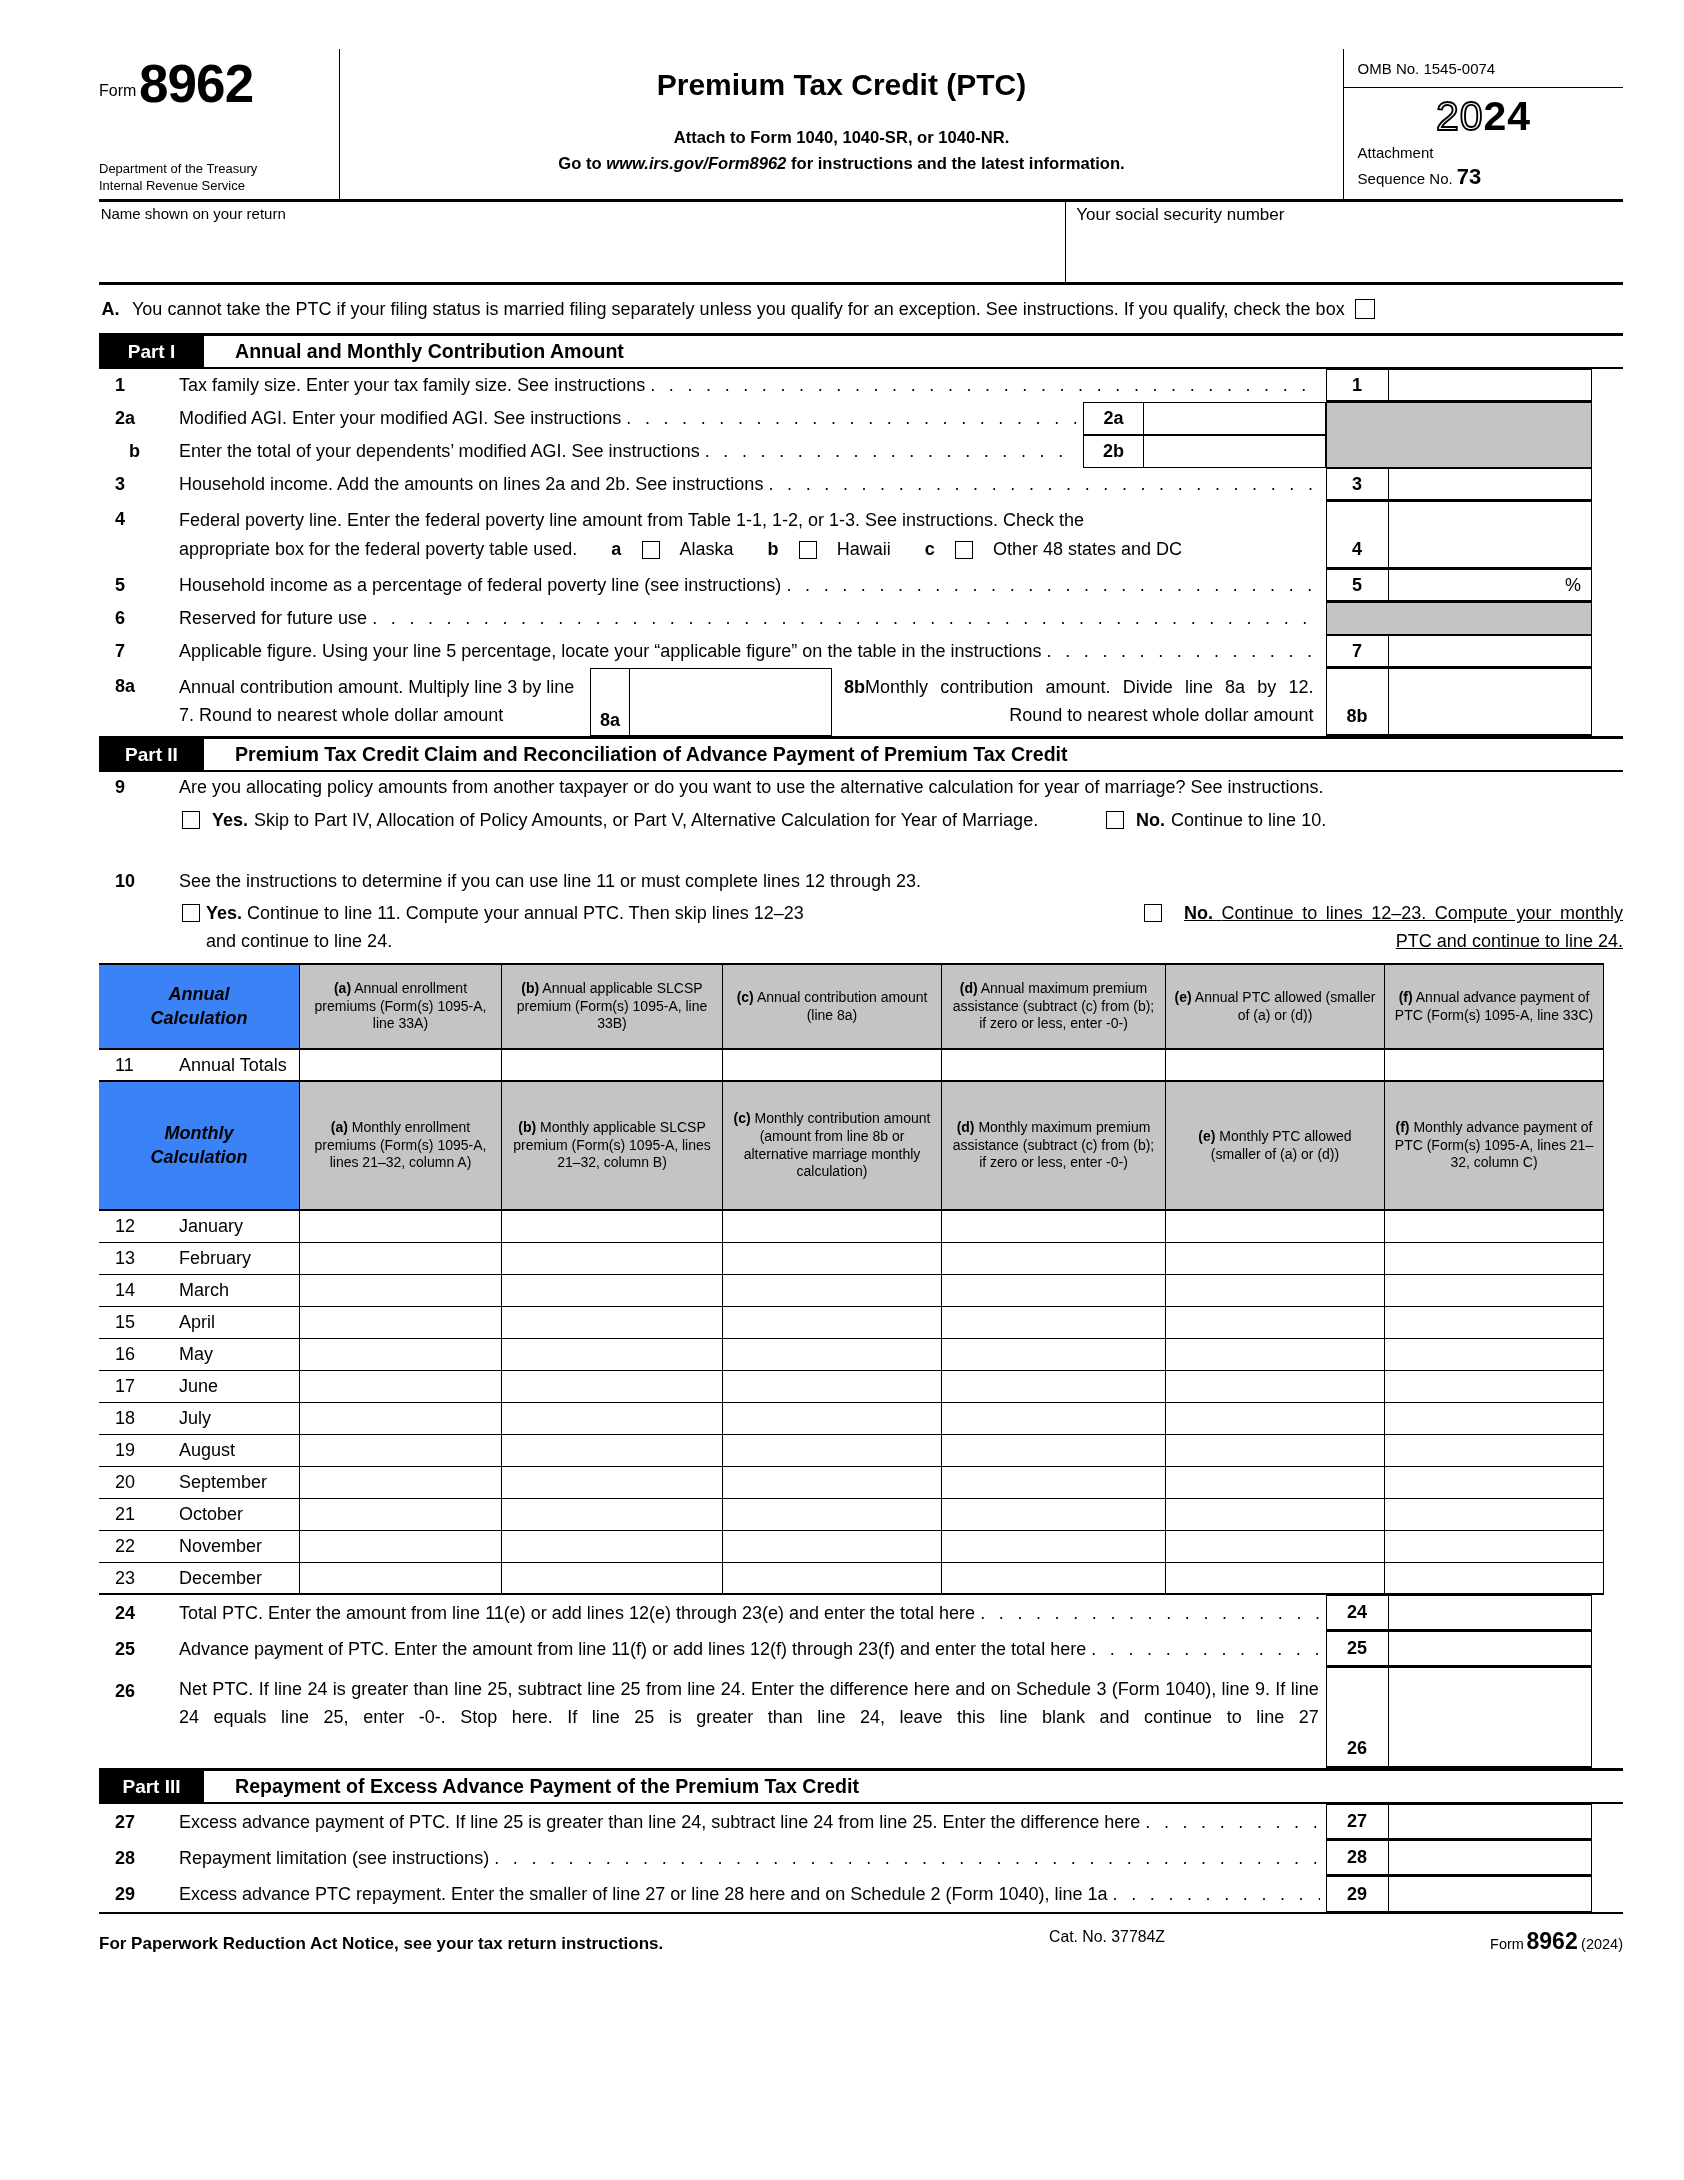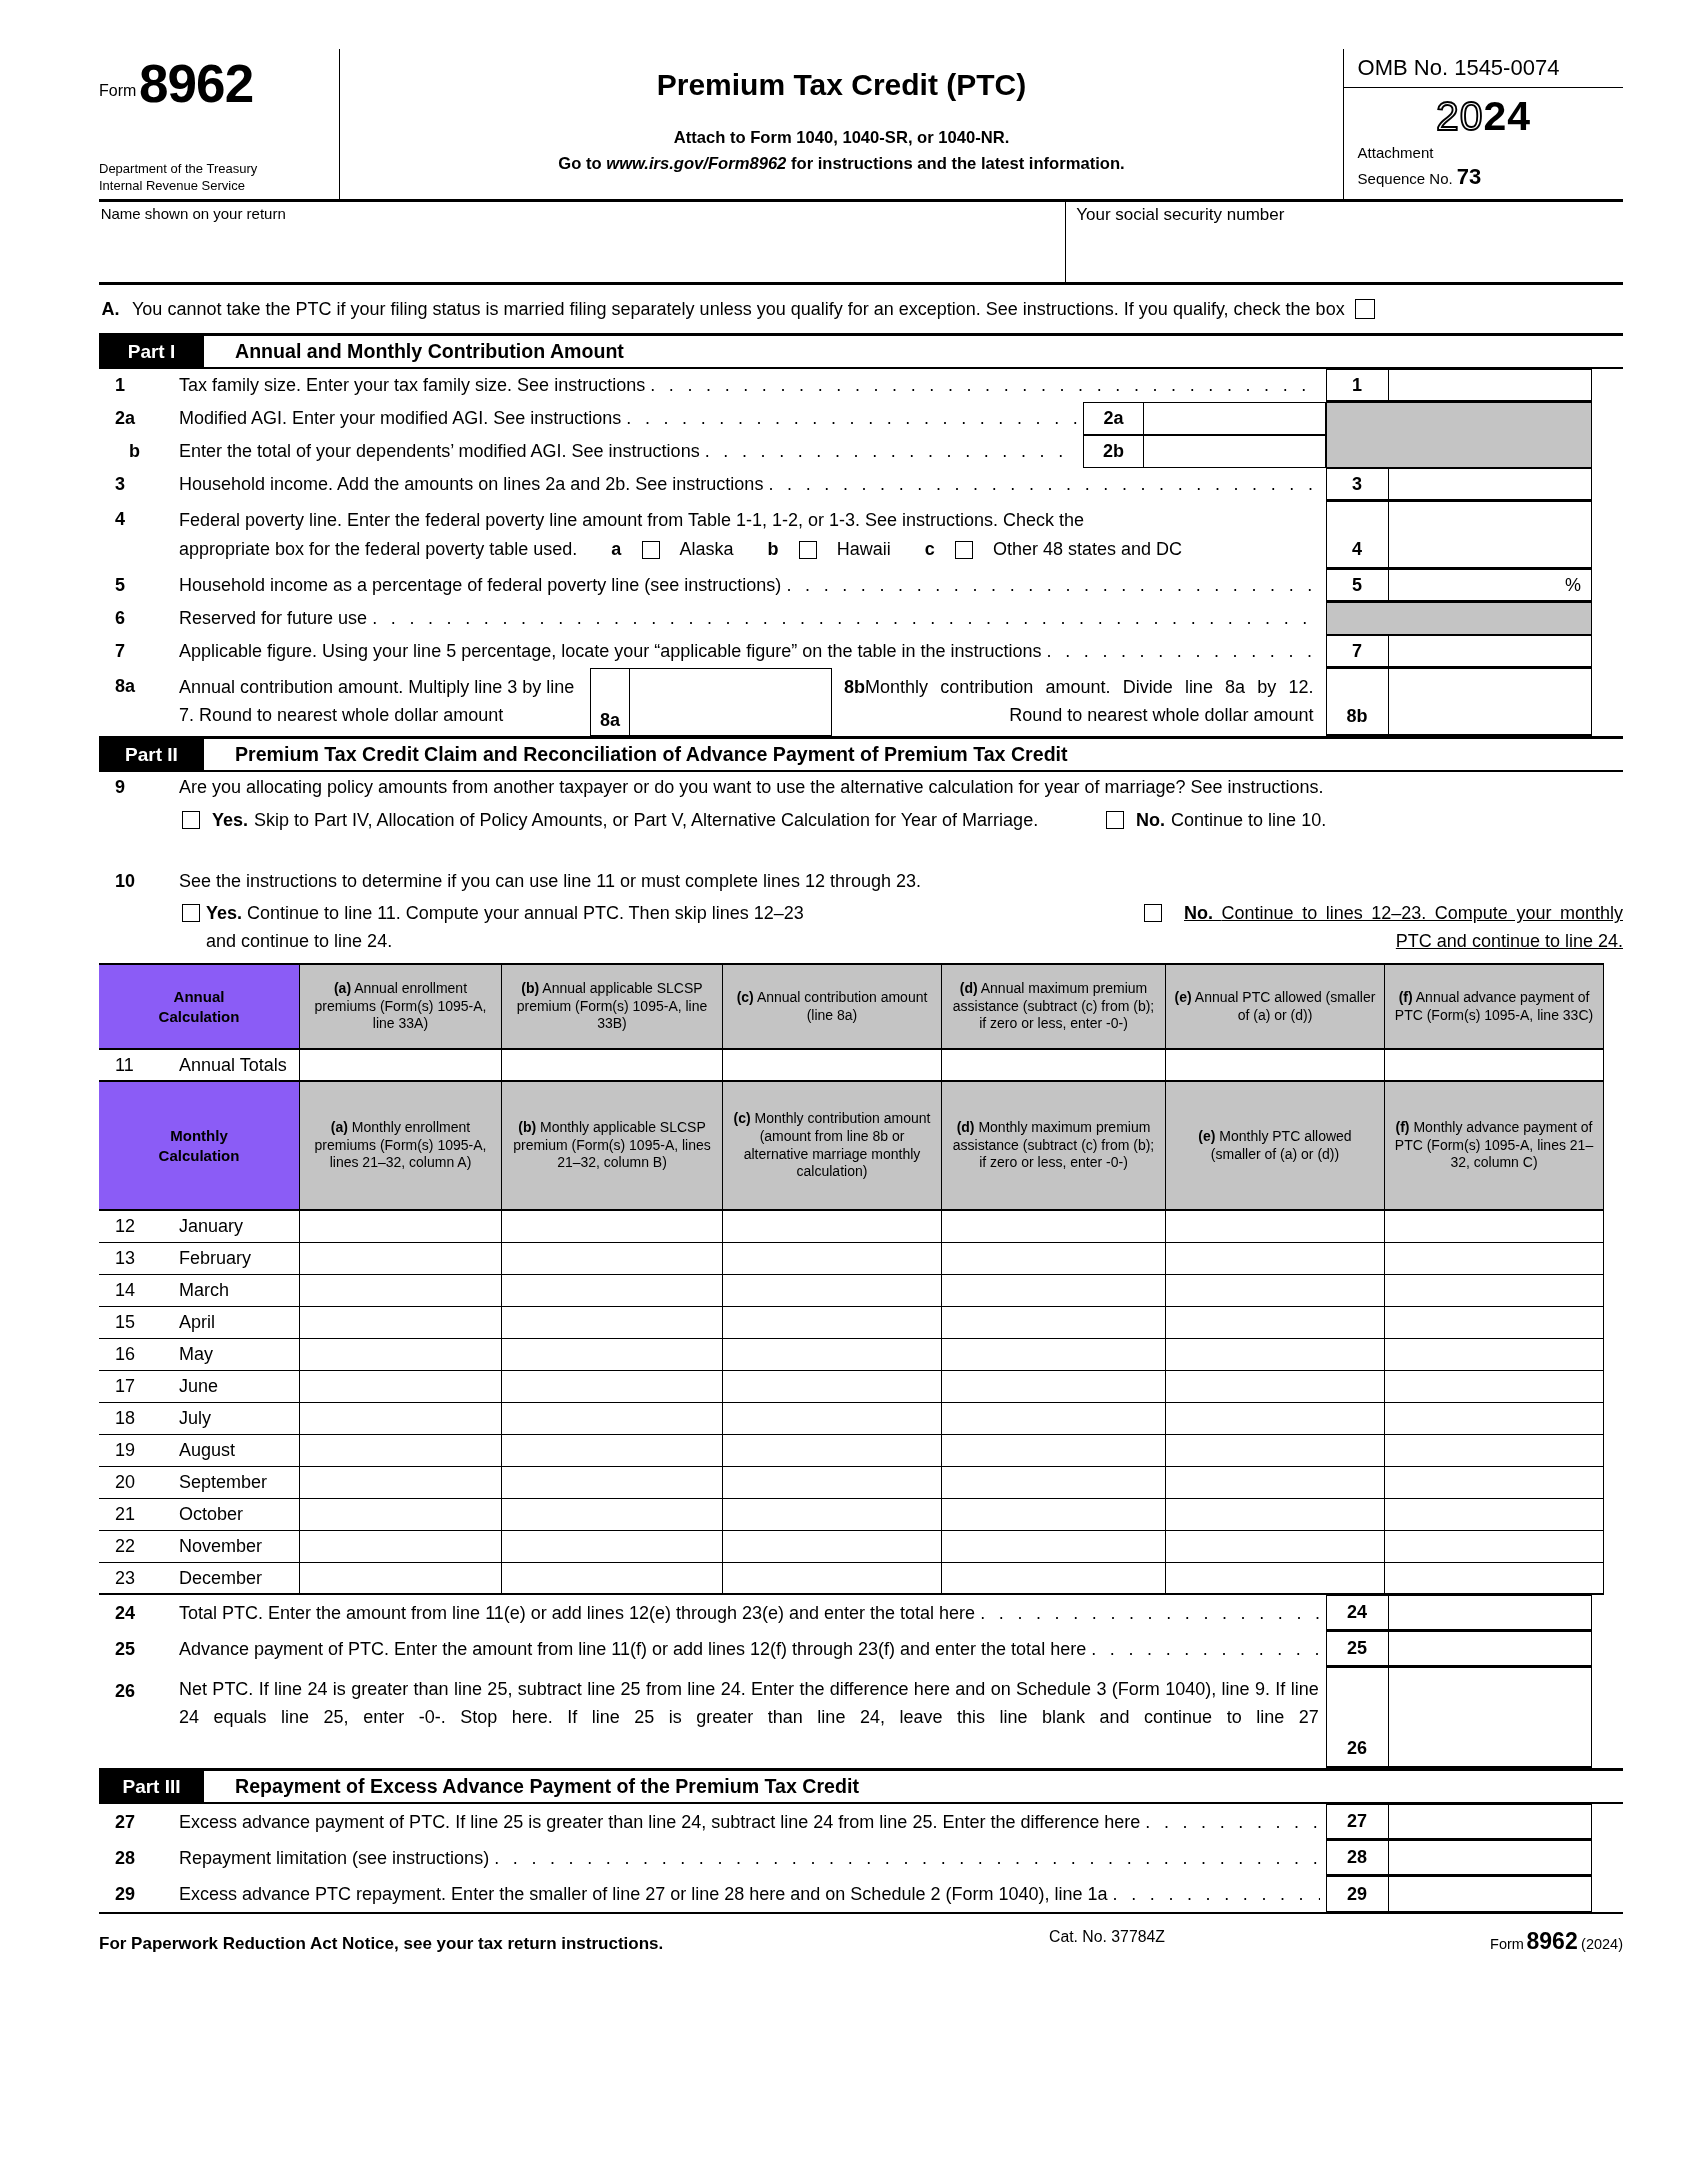--- a/index.html
+++ b/index.html
@@ -19,21 +19,21 @@
   .h-form { display:flex; align-items:flex-end; margin-top:12px; }
   .form-word { font-size:16px; padding-bottom:6px; }
   .form-num { font-size:53px; font-weight:bold; line-height:0.85; margin-left:2.6px; letter-spacing:-0.9px; }
   .h-dept { margin-top:auto; font-size:13px; line-height:1.3; padding-bottom:4.3px; }
   .h-center { flex:1; display:flex; flex-direction:column; align-items:center; }
   .h-title { font-size:30px; font-weight:bold; margin-top:19px; }
   .h-attach { font-size:16.6px; font-weight:bold; margin-top:25.6px; }
   .h-goto { font-size:16.6px; font-weight:bold; margin-top:6px; }
   .h-goto i { font-style:italic; }
   .h-right { width:280px; border-left:1.7px solid #000; display:flex; flex-direction:column; }
-  .h-omb { height:39px; border-bottom:1.3px solid #000; font-size:22px; display:flex; align-items:center; padding-left:13.6px; }
+  .h-omb { height:39px; border-bottom:1.3px solid #000; font-size:15px; display:flex; align-items:center; padding-left:13.6px; }
   .h-year { height:56px; display:flex; align-items:center; justify-content:center; font-size:41px; letter-spacing:0.9px; }
   .y-out { color:#fff; -webkit-text-stroke:1.9px #000; }
   .y-solid { font-weight:bold; }
   .h-att { font-size:15px; line-height:1.25; padding-left:13.6px; }
   .h-att b { font-size:22px; }
   
   .name-row { display:flex; height:83px; border-bottom:3px solid #000; }
   .nr-left { flex:1; padding:3.4px 0 0 1.7px; font-size:15px; }
   .nr-right { width:558px; border-left:1.3px solid #000; padding:3.4px 0 0 10.2px; font-size:17px; }
   .fill { width:100%; height:49px; }
@@ -89,21 +89,21 @@
   .optblock .cb { margin-top:3.4px; flex:none; }
   .ob-yes { display:flex; align-items:flex-start; }
   .ob-yes .txt { width:601px; margin-left:6px; line-height:1.55; }
   .ob-no { display:flex; align-items:flex-start; margin-left:auto; }
   .ob-no .txt { width:439px; margin-left:22px; line-height:1.55; text-align:justify; text-align-last:right;text-decoration:underline; }
   .ob-no .txt b, .ob-yes .txt b { font-weight:bold; }
   
   .calc-table { width:1505px; border-top:2.1px solid #000; }
   .trow { display:grid; grid-template-columns:201px 202px 221px 219px 224px 219px 219px; }
   .th { background:#c4c4c4; border-right:1.3px solid #000; border-bottom:2.1px solid #000; font-size:14px; line-height:1.28; text-align:center; padding:5.1px 6.8px; display:flex; align-items:center; justify-content:center; }
-  .th-label { background:#8b5cf6; border-right:1.3px solid #000; border-bottom:2.1px solid #000; display:flex; align-items:center; justify-content:center; text-align:center; font-weight:bold; font-size:15px; line-height:1.3; }
+  .th-label { background:#3b82f6; border-right:1.3px solid #000; border-bottom:2.1px solid #000; display:flex; align-items:center; justify-content:center; text-align:center; font-weight:bold; font-size:18px; line-height:1.3;font-style:italic; }
   .hdr-a { height:85px; } .hdr-m { height:129px; }
   .drow { height:32px; }
   .dcell { border-right:1.3px solid #000; border-bottom:1.3px solid #000; }
   .row11 .dcell { border-bottom:2.1px solid #000; }
   .lastrow .dcell, .lastrow .mlabel { border-bottom:2.6px solid #000 !important; }
   .mlabel { display:flex; align-items:center; border-right:1.3px solid #000; border-bottom:1.3px solid #000; padding-left:16px; }
   .row11 .mlabel { border-bottom:2.1px solid #000; }
   .mnum { font-weight:normal; width:64px; flex:none; }
   
   .l26wrap { flex:1; padding-right:6.8px; line-height:1.58; text-align:justify; align-self:center; }

